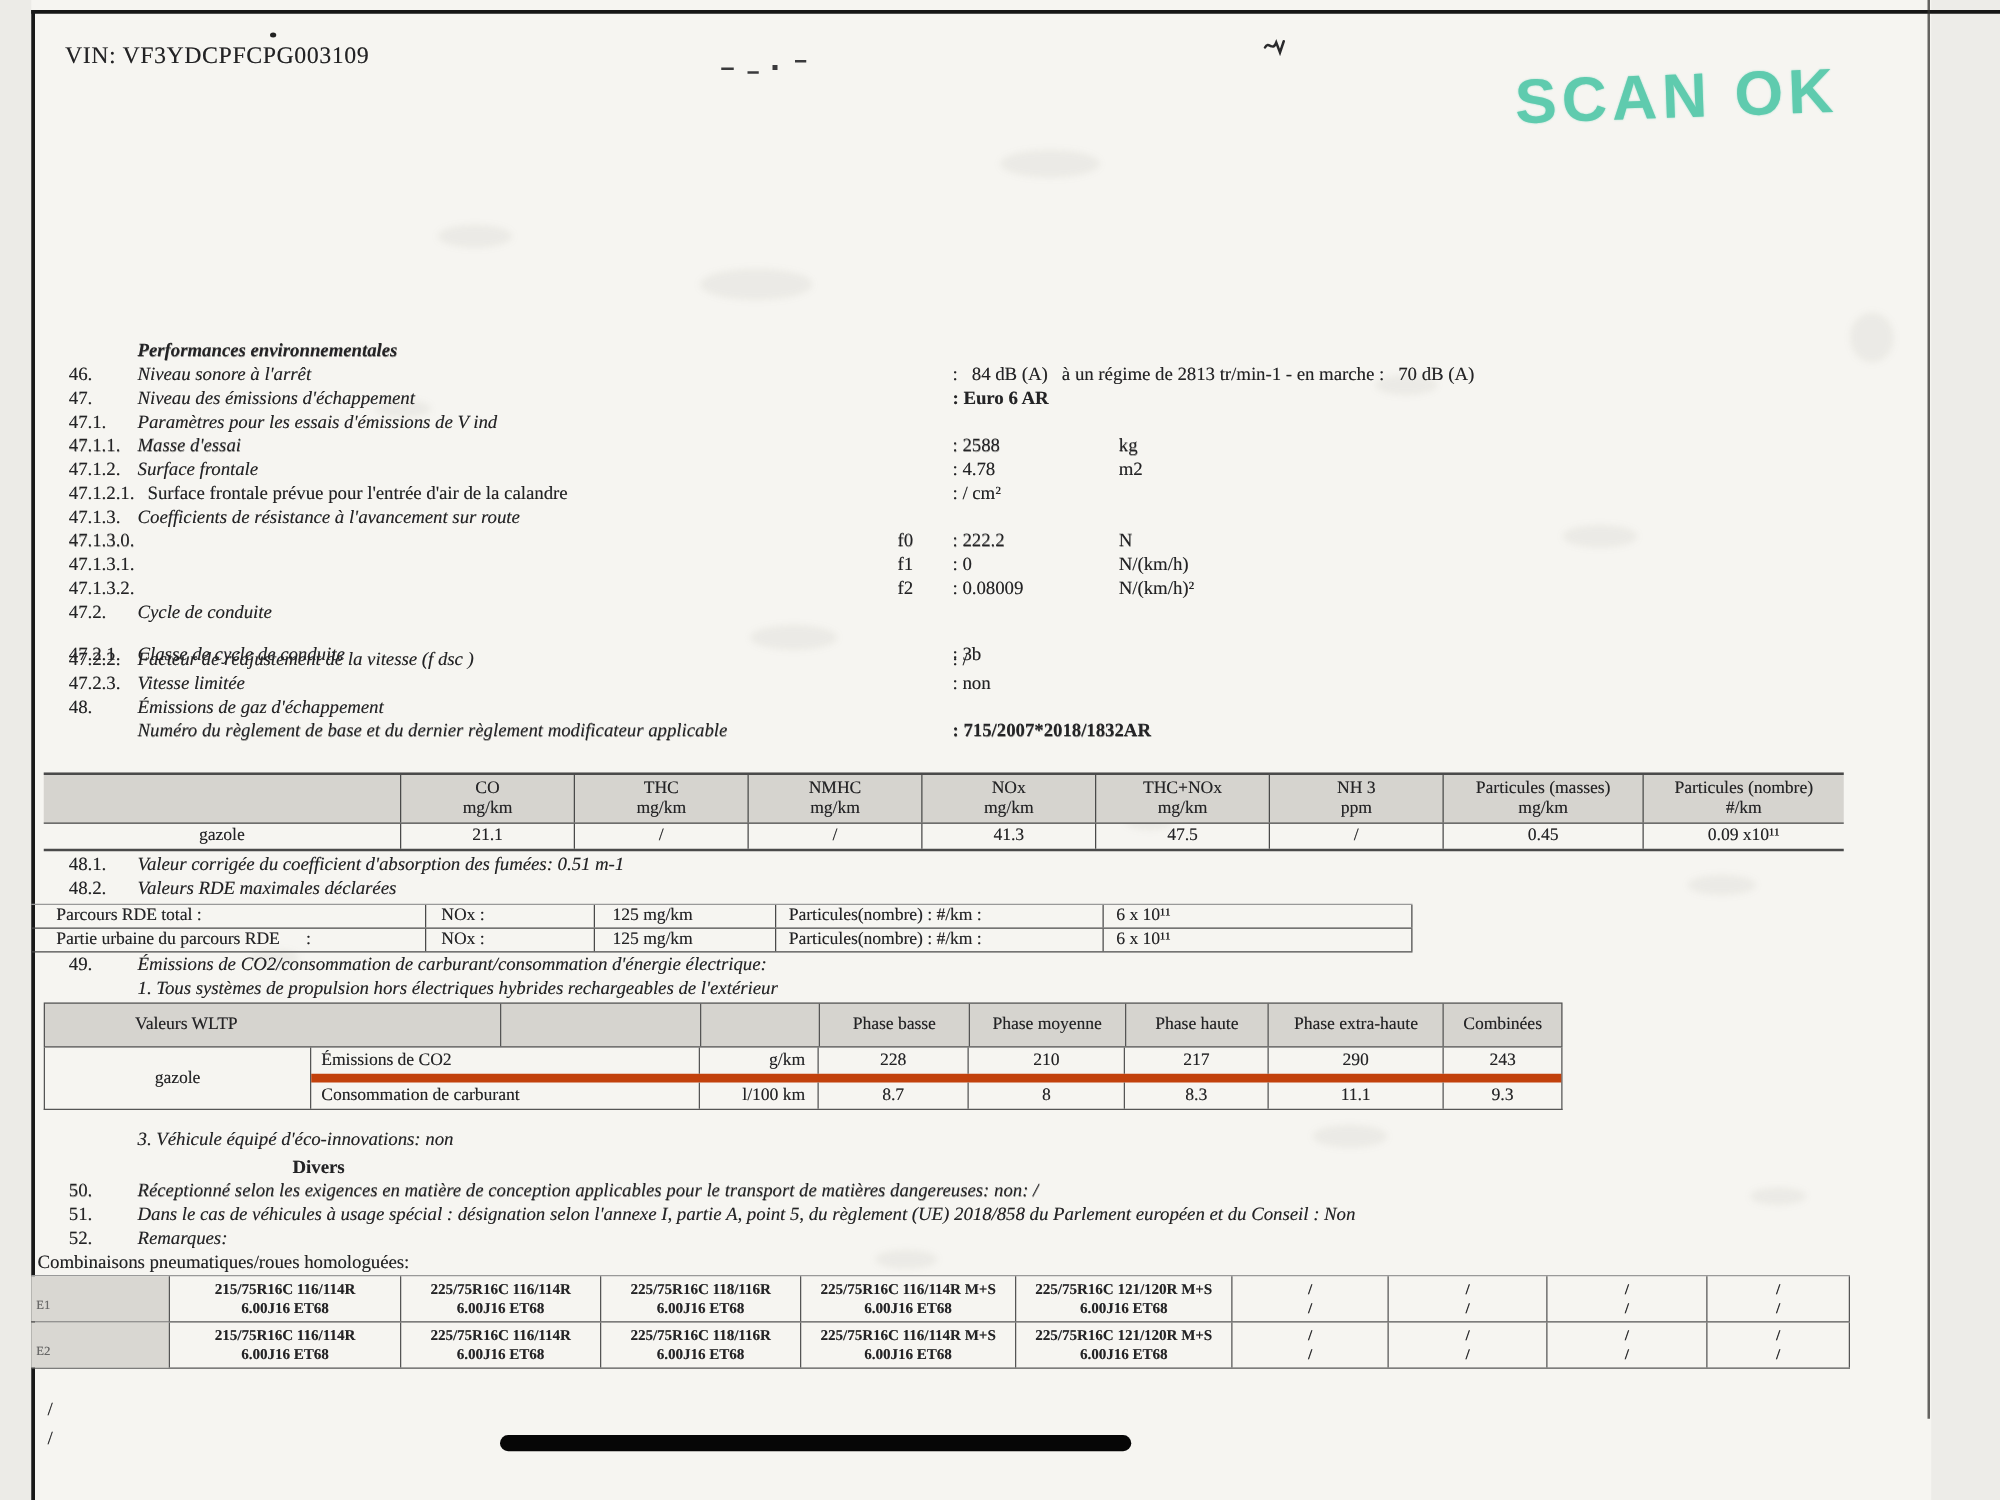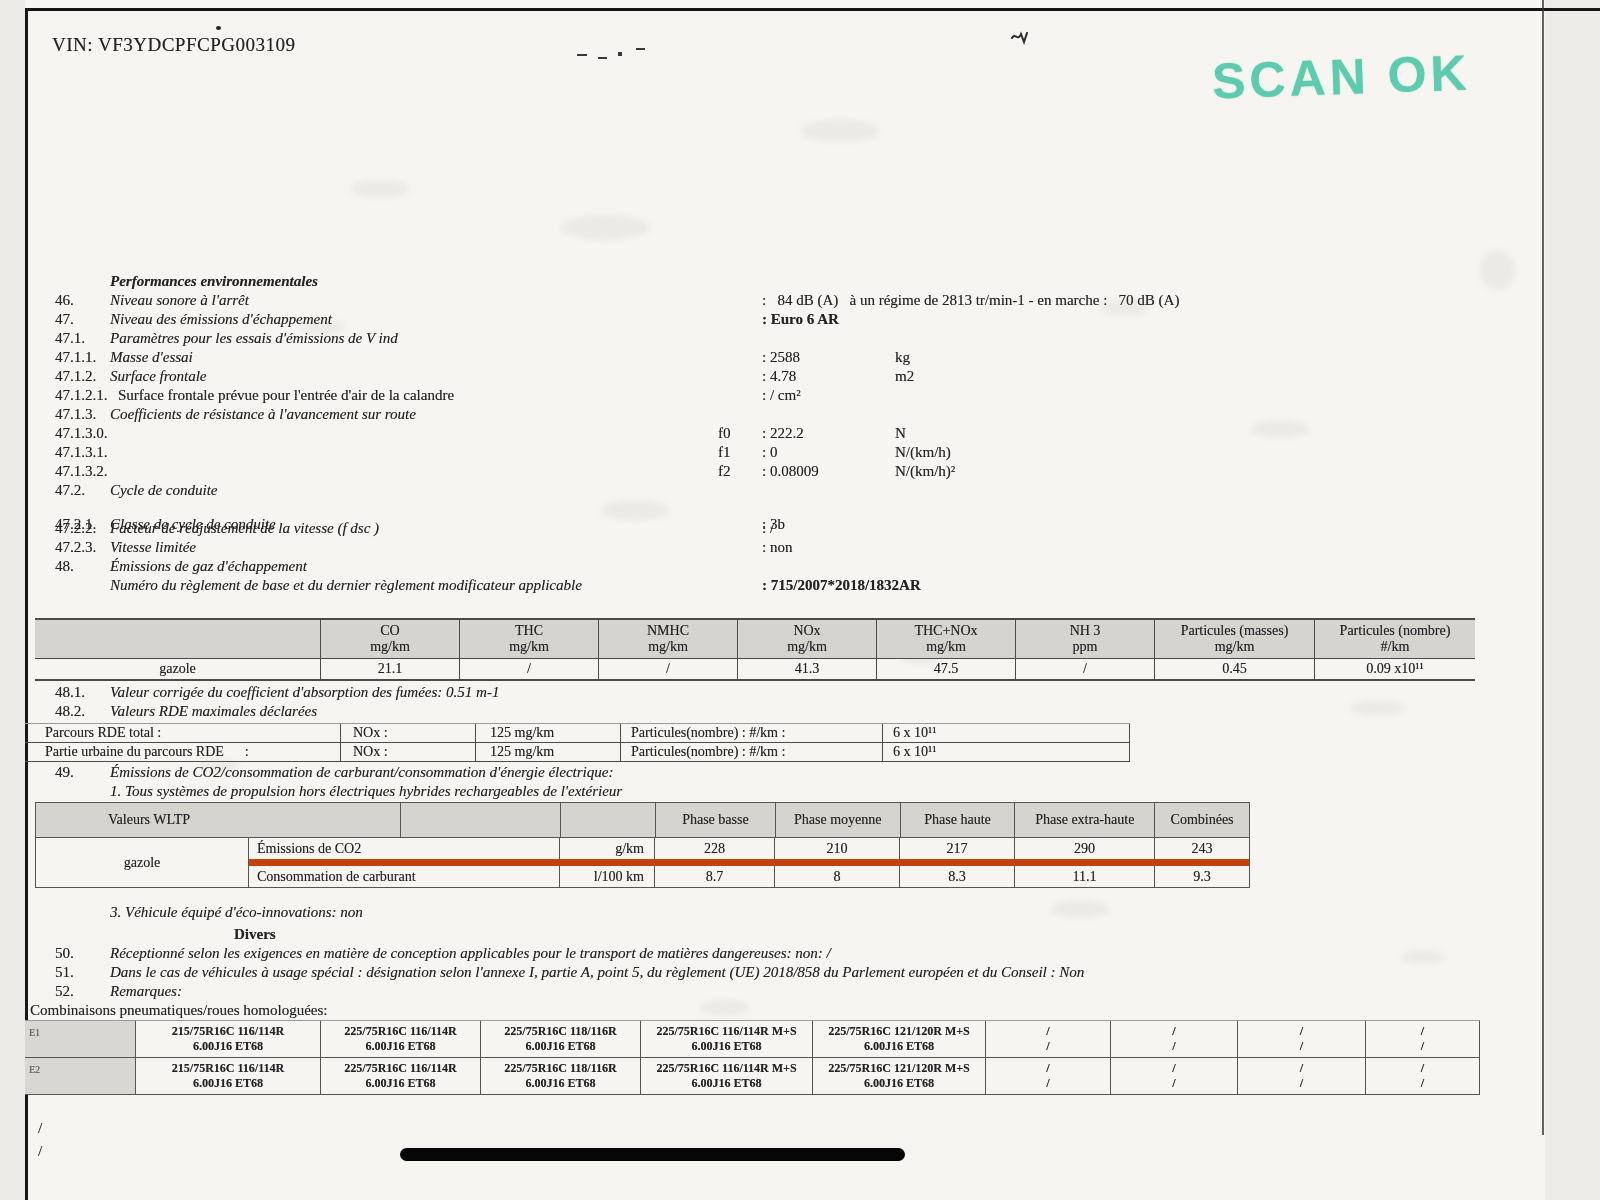--- a/index.html
+++ b/index.html
@@ -62,21 +62,21 @@
   .w-row { display:flex; height:21px; }
   .w-row.rtop { border-bottom:7px solid #c2410c;justify-content:flex-end; }
   .w-cell { box-sizing:border-box; border-left:1px solid #555; display:flex; align-items:center; justify-content:center; }
   .w-cell.first { border-left:none; justify-content:flex-start; padding-left:8px; }
   .w-cell.unit { justify-content:flex-end; padding-right:10px; }
 
   
   .tyres { position:absolute; left:25px; top:1020px; width:1455px; font-size:12px; }
   .ty-row { display:flex; height:36px; border-bottom:1.2px solid #555; }
   .ty-row.rtop { border-top:1px solid #999; }
-  .ty-label { box-sizing:border-box; width:110px; background:#d9d7d2; font-size:10px; color:#666; padding:6px 0 0 4px; }
+  .ty-label { box-sizing:border-box; width:110px; background:#d9d7d2; font-size:10px; color:#666; padding:18px 0 0 4px; }
   .ty-cell { box-sizing:border-box; border-left:1px solid #555; display:flex; flex-direction:column; align-items:center;
              justify-content:center; line-height:15px; text-align:center; font-weight:600; }
   .ty-cell.last { border-right:1px solid #555; }
 
   .ftext { position:absolute; white-space:nowrap; }
   .bbar { position:absolute; left:400px; top:1148px; width:505px; height:13px; background:#060606; border-radius:7px; }
 
   .noise { position:absolute; background:rgba(118,115,108,.08); border-radius:50%; filter:blur(3px); }
   .squiggle { position:absolute; left:1010px; top:28px; }
 </style>

